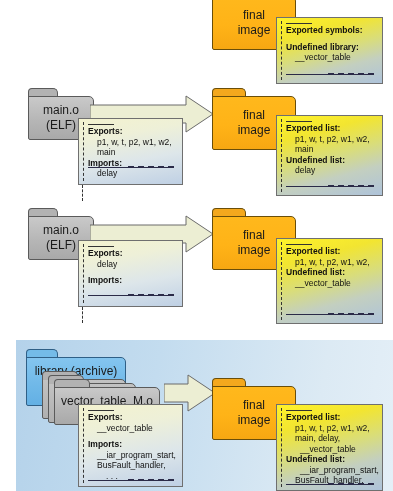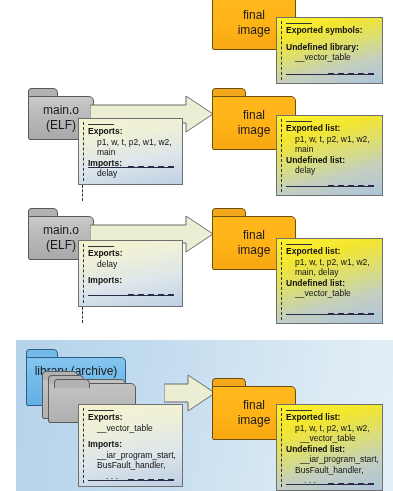--- a/index.html
+++ b/index.html
@@ -287,21 +287,20 @@
     <div class="brule" style="bottom:10px;"></div>
     <div class="brule-dash" style="bottom:10px;"></div>
   </div>
   <div class="notetail" style="left:66px; top:307px; height:16px;"></div>
 
   <div class="note right" style="left:260px; top:238px; width:107px; height:86px;">
     <div class="vdash"></div>
     <div class="tick"></div>
     <div class="hdr">Exported list:</div>
     <div class="itm">p1, w, t, p2, w1, w2,</div>
-    <div class="itm">main, delay</div>
     <div class="hdr">Undefined list:</div>
     <div class="itm">__vector_table</div>
     <div class="brule"></div>
     <div class="brule-dash"></div>
   </div>
 
   <div class="folder blue" style="left:10px; top:349px; width:100px; height:57px;">
     <div class="tab" style="width:32px;"></div>
     <div class="body">
       <div class="lbl">library (archive)</div>
@@ -310,20 +309,23 @@
 
   <div class="stackfold" style="left:26px; top:379px; width:84px; height:40px;">
     <div class="sf-tab"></div>
   </div>
   <div class="stackfold" style="left:32px; top:383px; width:88px; height:40px;">
     <div class="sf-tab"></div>
   </div>
 
   <div class="folder gray" style="left:38px; top:379px; width:106px; height:46px;">
     <div class="tab" style="width:36px;"></div>
+    <div class="body" style="justify-content:flex-start; padding-top:6px;">
+      <div class="lbl">vector_table_M.o</div>
+    </div>
   </div>
 
   <div class="arrow" style="left:148px; top:374px;">
     <svg width="52" height="38" viewBox="0 0 52 38">
       <path d="M0,10 L24,10 L24,1 L51,19 L24,37 L24,28 L0,28 Z" fill="#eceed3" stroke="#6b6b6b" stroke-width="1"></path>
     </svg>
   </div>
 
   <div class="folder orange" style="left:196px; top:378px; width:84px; height:62px;">
     <div class="tab" style="width:34px;"></div>
@@ -345,20 +347,21 @@
     <div class="itm" style="padding-left:18px;">. . .</div>
     <div class="brule" style="bottom:5px;"></div>
     <div class="brule-dash" style="bottom:5px;"></div>
   </div>
 
   <div class="note right" style="left:260px; top:404px; width:107px; height:87px;">
     <div class="vdash"></div>
     <div class="tick"></div>
     <div class="hdr">Exported list:</div>
     <div class="itm">p1, w, t, p2, w1, w2,</div>
+    <div class="itm">main, delay,</div>
     <div class="itm" style="padding-left:14px;">__vector_table</div>
     <div class="hdr">Undefined list:</div>
     <div class="itm" style="padding-left:14px;">__iar_program_start,</div>
     <div class="itm">BusFault_handler,</div>
     <div class="itm" style="padding-left:18px;">. . .</div>
     <div class="brule" style="bottom:5px;"></div>
     <div class="brule-dash" style="bottom:5px;"></div>
   </div>
 
 </div>

